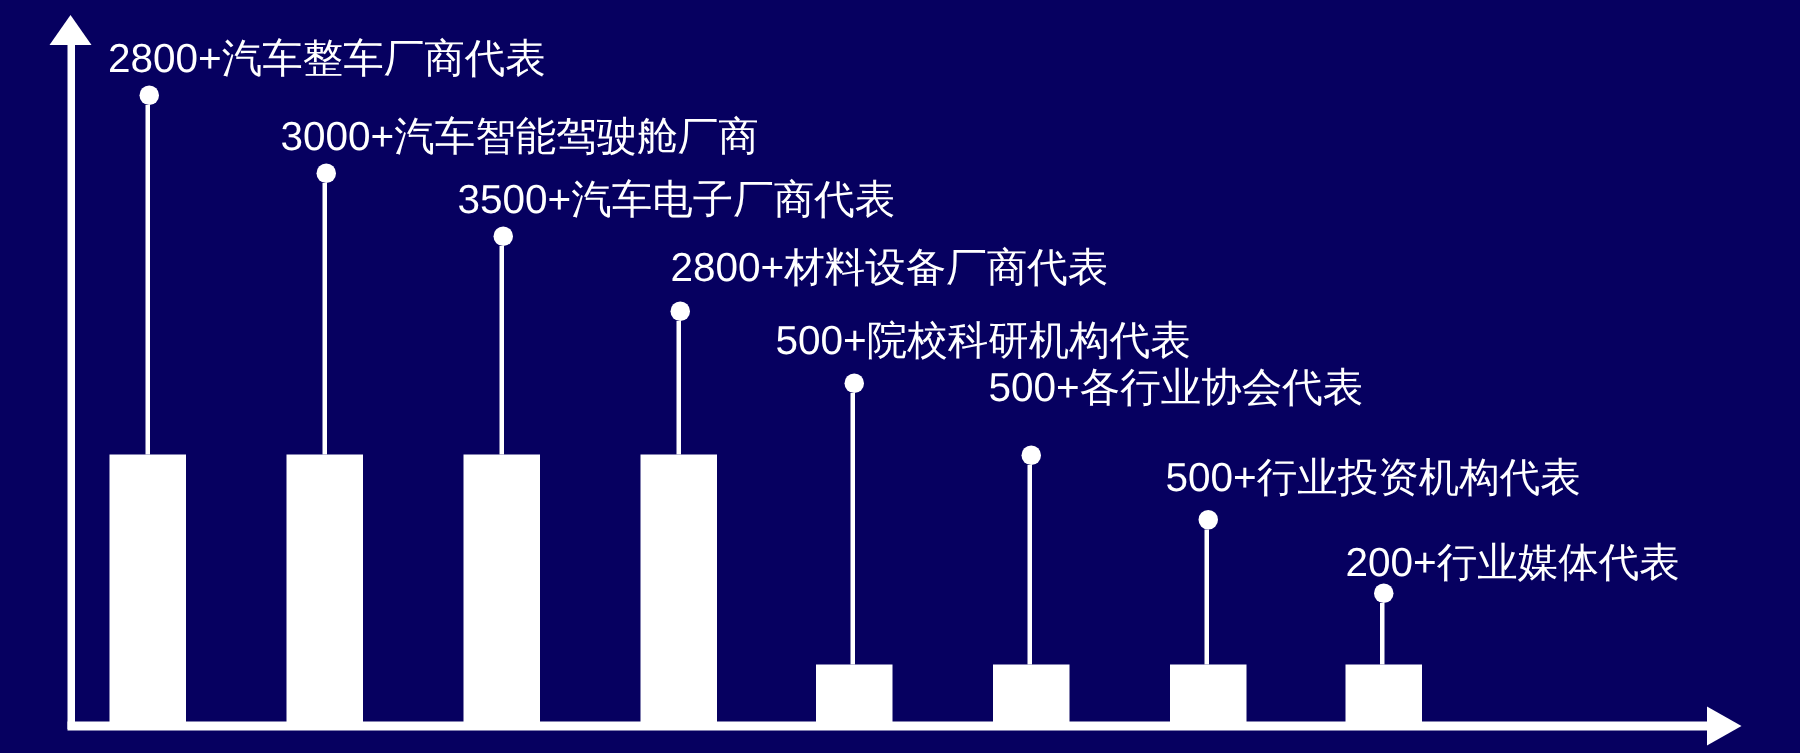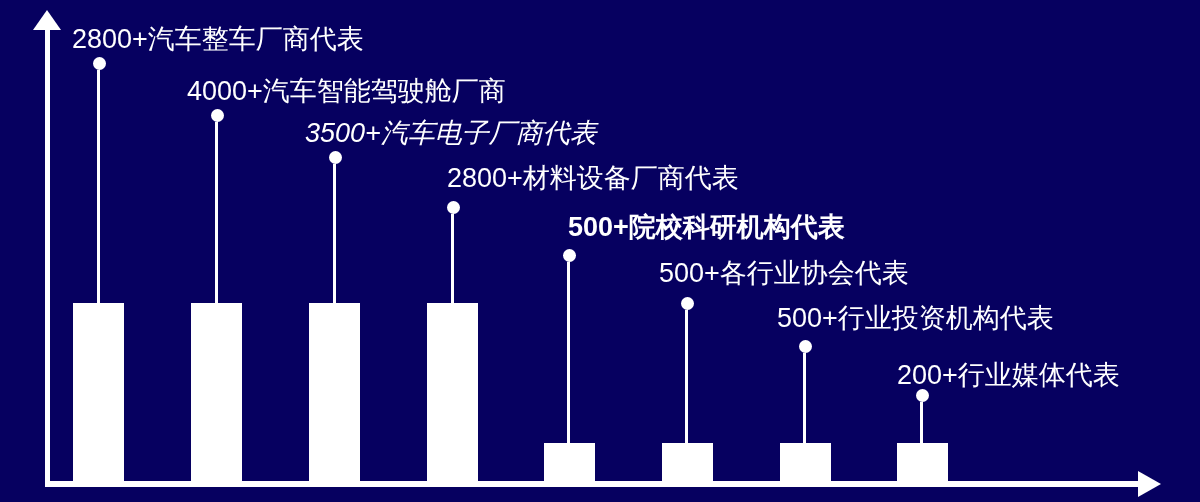--- a/index.html
+++ b/index.html
@@ -108,33 +108,33 @@
       <div class="bar" style="left: 780px; top: 443px; width: 51px; height: 39px; background: rgb(255, 255, 255);"></div>
       <div class="bar" style="left: 897px; top: 443px; width: 51px; height: 39px; background: rgb(255, 255, 255);"></div>
     </div>
 
   <div id="callouts-layer">
       <div class="callout-line" style="left: 97px; top: 70px; height: 233px;"></div>
       <div class="callout-dot" style="left: 93px; top: 57px;"></div>
       <div class="callout-label" style="left: 72px; top: 24px;">2800+汽车整车厂商代表</div>
       <div class="callout-line" style="left: 215px; top: 122px; height: 181px;"></div>
       <div class="callout-dot" style="left: 211px; top: 109px;"></div>
-      <div class="callout-label" style="left: 187px; top: 76px;">4000+汽车智能驾驶舱厂商</div>
+      <div class="callout-label" style="left: 187px; top: 76px;">3000+汽车智能驾驶舱厂商</div>
       <div class="callout-line" style="left: 333px; top: 164px; height: 139px;"></div>
       <div class="callout-dot" style="left: 329px; top: 151px;"></div>
-      <div class="callout-label" style="left: 305px; top: 118px; font-style: italic;">3500+汽车电子厂商代表</div>
+      <div class="callout-label" style="left: 305px; top: 118px;">3500+汽车电子厂商代表</div>
       <div class="callout-line" style="left: 451px; top: 214px; height: 89px;"></div>
       <div class="callout-dot" style="left: 447px; top: 201px;"></div>
       <div class="callout-label" style="left: 423px; top: 163px; margin-left: 24px;">2800+材料设备厂商代表</div>
       <div class="callout-line" style="left: 567px; top: 262px; height: 181px;"></div>
       <div class="callout-dot" style="left: 563px; top: 249px;"></div>
-      <div class="callout-label" style="left: 568px; top: 212px; font-weight: bold;">500+院校科研机构代表</div>
+      <div class="callout-label" style="left: 517px; top: 212px;">500+院校科研机构代表</div>
       <div class="callout-line" style="left: 685px; top: 310px; height: 133px;"></div>
       <div class="callout-dot" style="left: 681px; top: 297px;"></div>
-      <div class="callout-label" style="left: 659px; top: 258px;">500+各行业协会代表</div>
+      <div class="callout-label" style="left: 659px; top: 243px;">500+各行业协会代表</div>
       <div class="callout-line" style="left: 803px; top: 353px; height: 90px;"></div>
       <div class="callout-dot" style="left: 799px; top: 340px;"></div>
       <div class="callout-label" style="left: 777px; top: 303px;">500+行业投资机构代表</div>
       <div class="callout-line" style="left: 920px; top: 402px; height: 41px;"></div>
       <div class="callout-dot" style="left: 916px; top: 389px;"></div>
       <div class="callout-label" style="left: 897px; top: 360px;">200+行业媒体代表</div>
     </div>
 
 </div>
 

